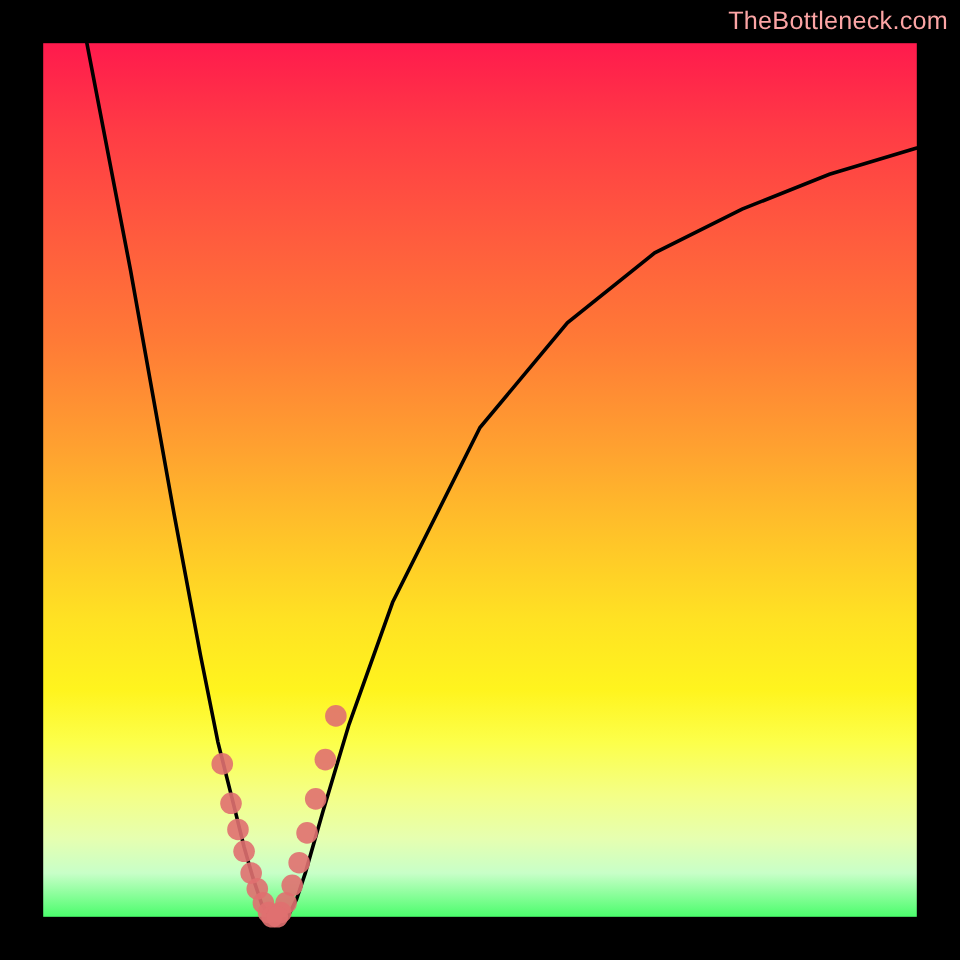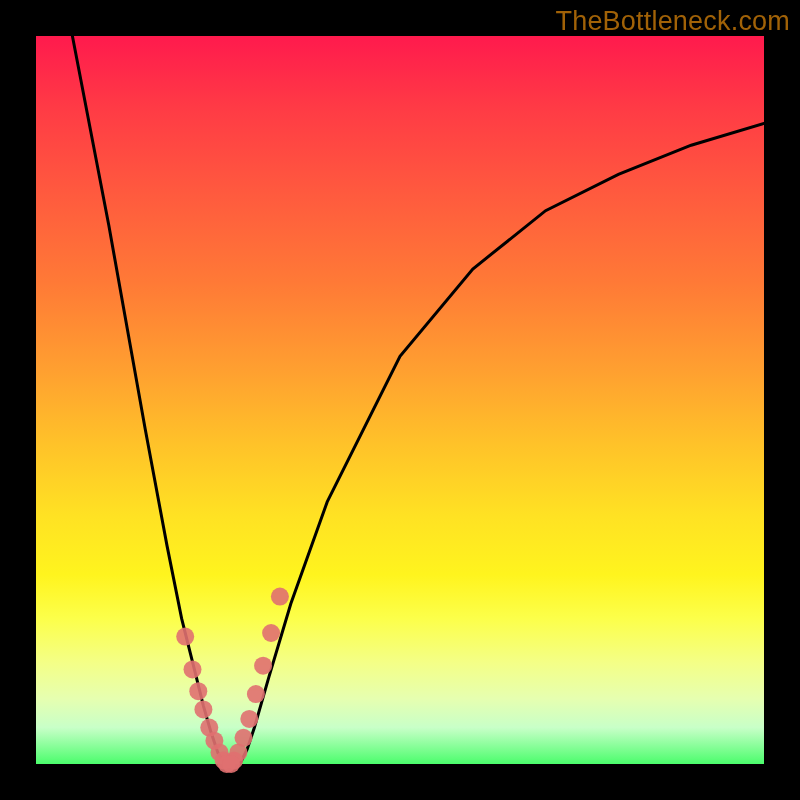--- a/index.html
+++ b/index.html
@@ -40,22 +40,22 @@
       #f4ff86 86%,
       #e6ffb0 91%,
       #c8ffc8 95%,
       #4bfd6c 100%
     );
   }
   .watermark {
     position: absolute;
     top: 6px;
     right: 10px;
-    color: #a16207;
-    font-size: 27px;
+    color: #fca5a5;
+    font-size: 21px;
     font-weight: 400;
     letter-spacing: 0.2px;
     user-select: none;
   }
   svg.curve {
     position: absolute;
     left: 0;
     top: 0;
     width: 728px;
     height: 728px;

